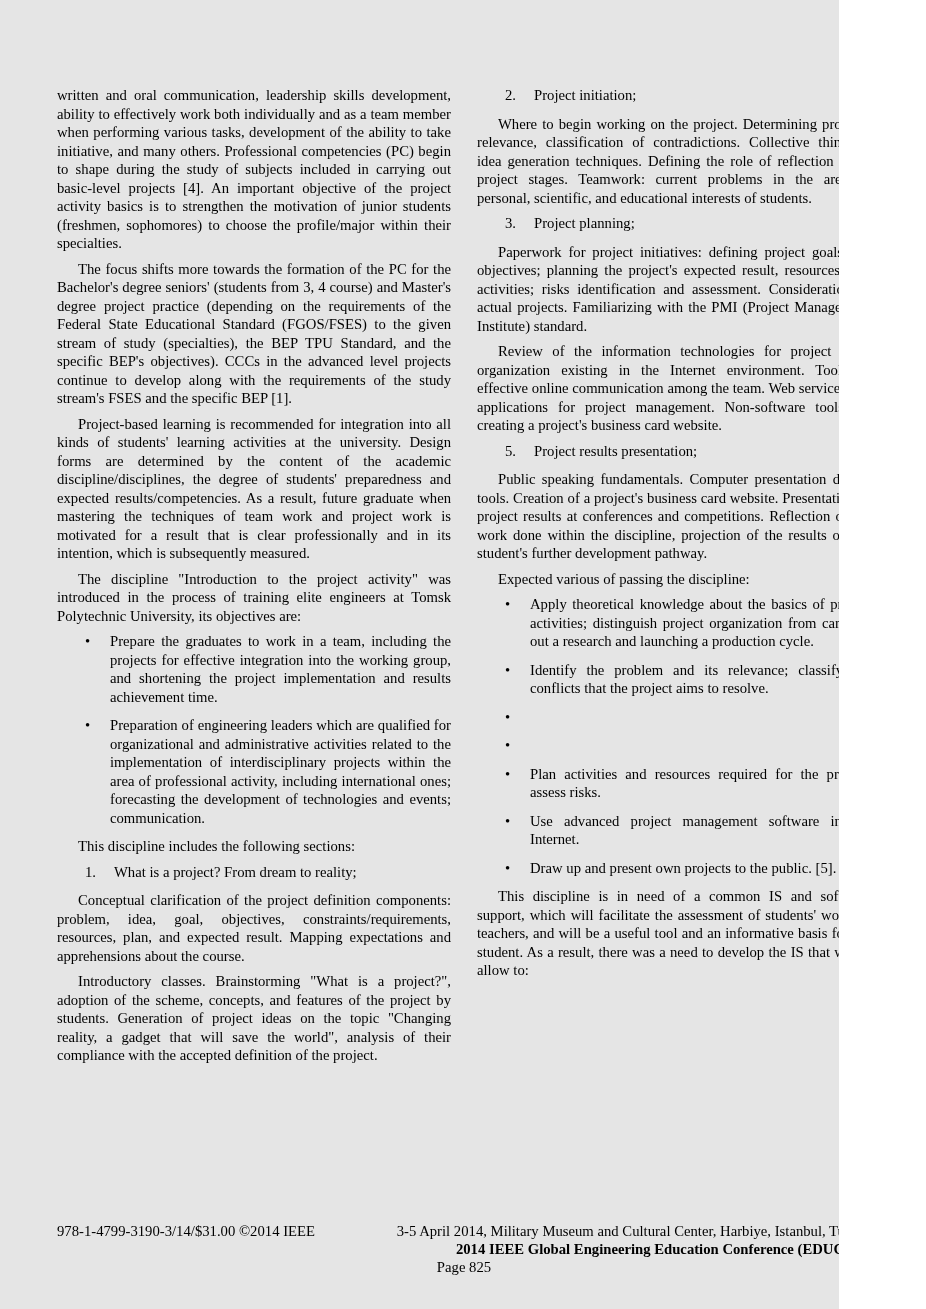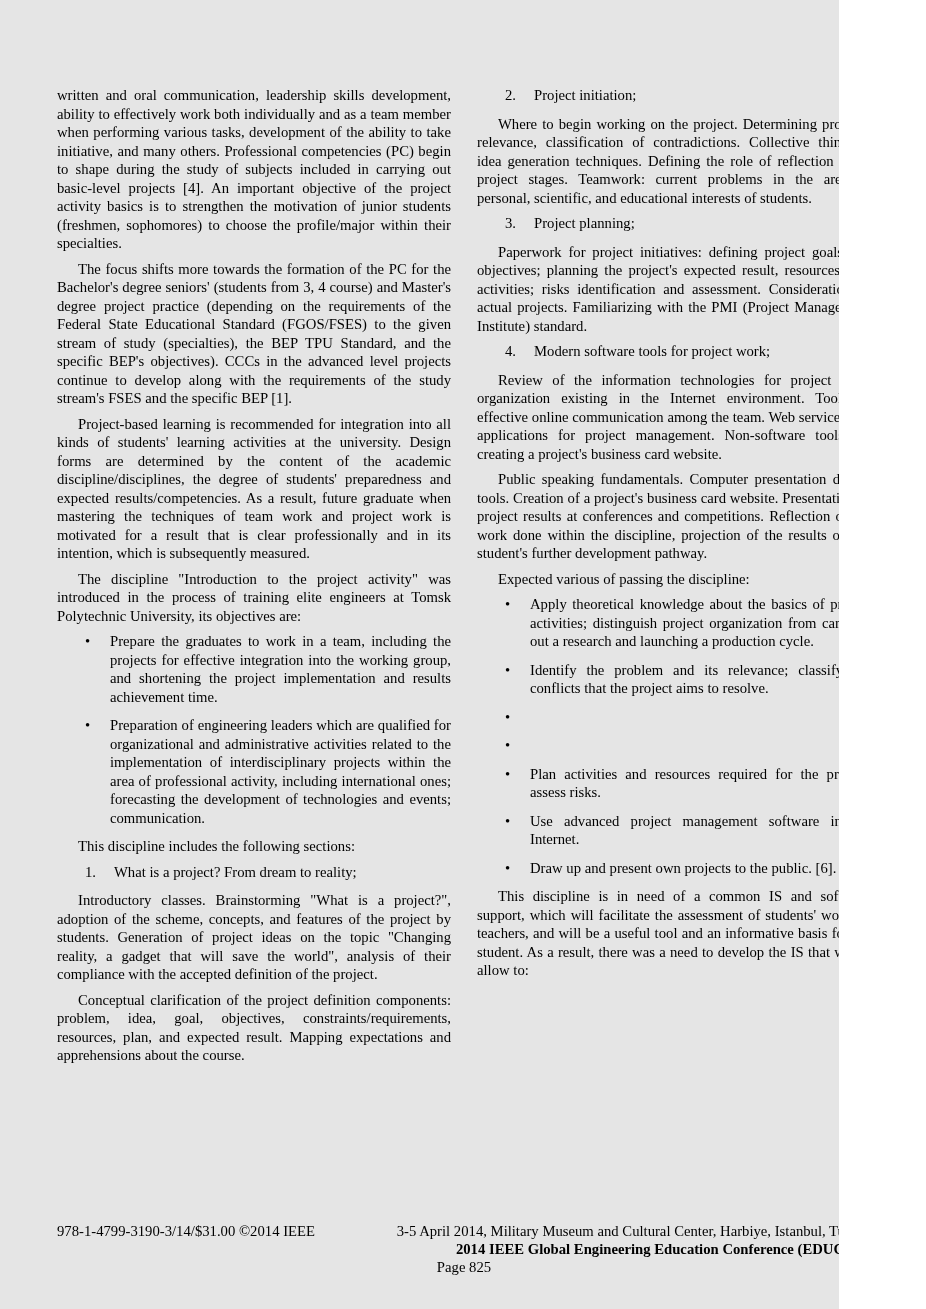--- a/index.html
+++ b/index.html
@@ -105,40 +105,40 @@
         <span class="marker">•</span>
         <span class="btext">Preparation of engineering leaders which are qualified for organizational and administrative activities related to the implementation of interdisciplinary projects within the area of professional activity, including international ones; forecasting the development of technologies and events; communication.</span>
       </div>
 
       <p class="body">This discipline includes the following sections:</p>
 
       <div class="num-item">
         <span class="num">1.</span><span>What is a project? From dream to reality;</span>
       </div>
 
+      <p class="body">Conceptual clarification of the project definition components: problem, idea, goal, objectives, constraints/requirements, resources, plan, and expected result. Mapping expectations and apprehensions about the course.</p>
       <p class="body">Introductory classes. Brainstorming "What is a project?", adoption of the scheme, concepts, and features of the project by students. Generation of project ideas on the topic "Changing reality, a gadget that will save the world", analysis of their compliance with the accepted definition of the project.</p>
-      <p class="body">Conceptual clarification of the project definition components: problem, idea, goal, objectives, constraints/requirements, resources, plan, and expected result. Mapping expectations and apprehensions about the course.</p>
     </div>
 
     <div class="col">
       <div class="num-item" style="margin-top:0;">
         <span class="num">2.</span><span>Project initiation;</span>
       </div>
       <p class="body">Where to begin working on the project. Determining problem relevance, classification of contradictions. Collective thinking, idea generation techniques. Defining the role of reflection at all project stages. Teamwork: current problems in the area of personal, scientific, and educational interests of students.</p>
 
       <div class="num-item">
         <span class="num">3.</span><span>Project planning;</span>
       </div>
       <p class="body">Paperwork for project initiatives: defining project goals and objectives; planning the project's expected result, resources, and activities; risks identification and assessment. Consideration of actual projects. Familiarizing with the PMI (Project Management Institute) standard.</p>
 
-      <div class="num-item">
-        <span class="num">4.</span><span>Modern software tools for project work;</span>
-      </div>
       <p class="body">Review of the information technologies for project work organization existing in the Internet environment. Tools of effective online communication among the team. Web services and applications for project management. Non-software tools for creating a project's business card website.</p>
 
+      <div class="num-item">
+        <span class="num">5.</span><span>Project results presentation;</span>
+      </div>
       <p class="body">Public speaking fundamentals. Computer presentation design tools. Creation of a project's business card website. Presentation of project results at conferences and competitions. Reflection of the work done within the discipline, projection of the results on the student's further development pathway.</p>
 
       <p class="body">Expected various of passing the discipline:</p>
 
       <div class="bullet-item">
         <span class="marker">•</span>
         <span class="btext">Apply theoretical knowledge about the basics of project activities; distinguish project organization from carrying out a research and launching a production cycle.</span>
       </div>
       <div class="bullet-item">
         <span class="marker">•</span>
@@ -153,21 +153,21 @@
       <div class="bullet-item">
         <span class="marker">•</span>
         <span class="btext">Plan activities and resources required for the project, assess risks.</span>
       </div>
       <div class="bullet-item">
         <span class="marker">•</span>
         <span class="btext">Use advanced project management software in the Internet.</span>
       </div>
       <div class="bullet-item">
         <span class="marker">•</span>
-        <span class="btext">Draw up and present own projects to the public. [6].</span>
+        <span class="btext">Draw up and present own projects to the public. [5].</span>
       </div>
 
       <p class="body">This discipline is in need of a common IS and software support, which will facilitate the assessment of students' work by teachers, and will be a useful tool and an informative basis for the student. As a result, there was a need to develop the IS that would allow to:</p>
     </div>
   </div>
 
   <div class="footer">
     <div class="footer-line1">
       <span>978-1-4799-3190-3/14/$31.00 ©2014 IEEE</span>
       <span>3-5 April 2014, Military Museum and Cultural Center, Harbiye, Istanbul, Turkey</span>

